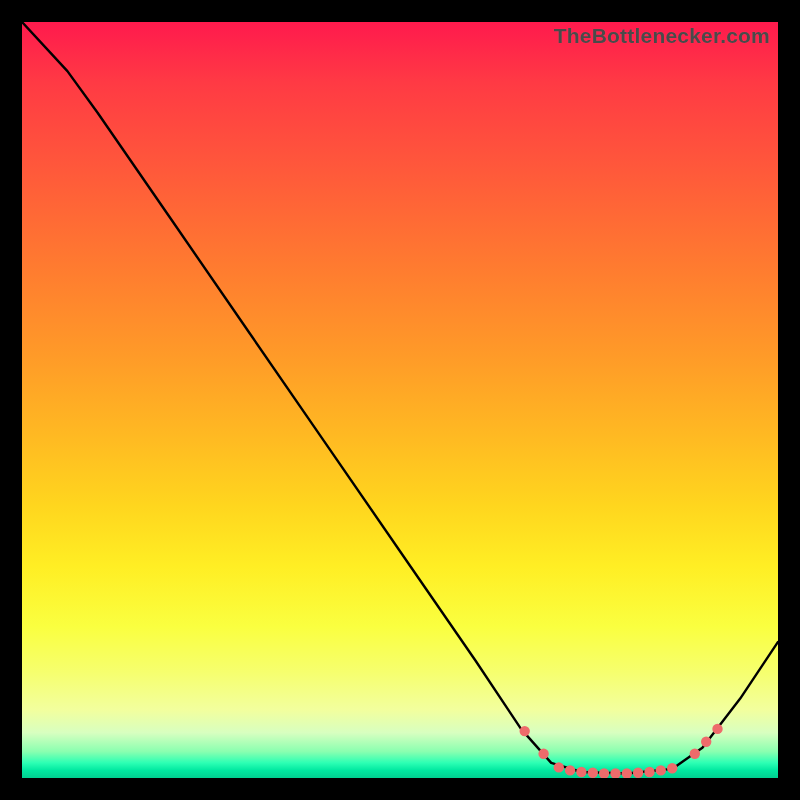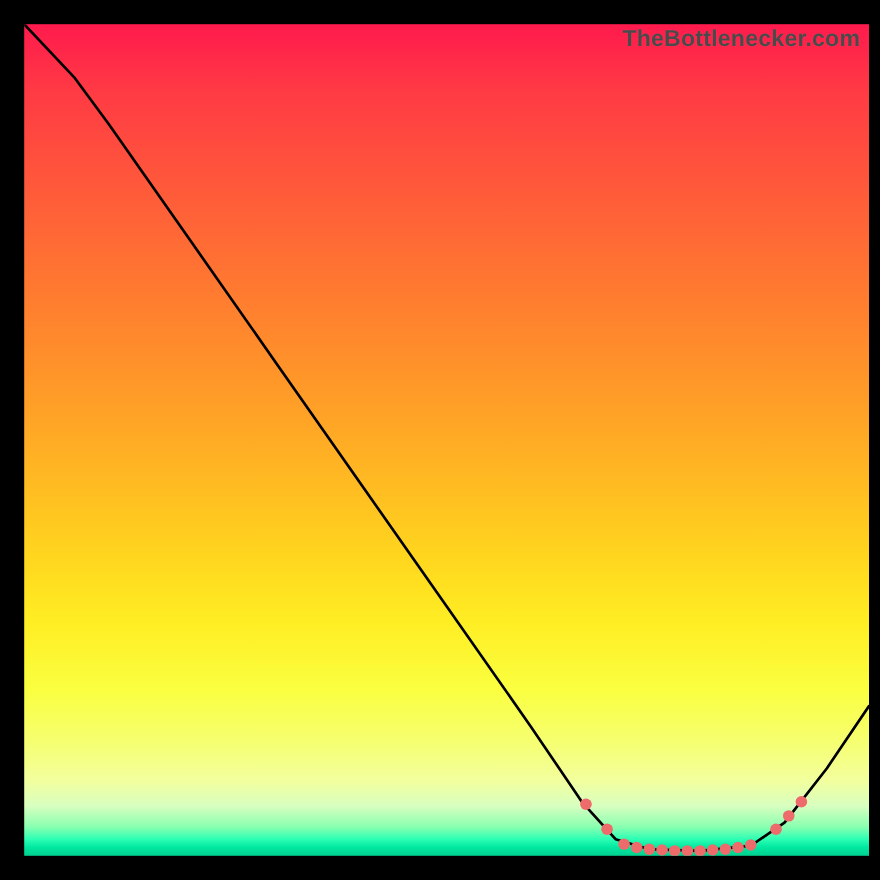--- a/index.html
+++ b/index.html
@@ -11,21 +11,20 @@
     overflow: hidden;
     font-family: Arial, Helvetica, sans-serif;
   }
   .frame {
     position: absolute;
     left: 22px;
     top: 22px;
     width: 756px;
     height: 756px;
     background: #000;
-    padding-left: 12px;
   }
   .gradient {
     position: absolute;
     left: 0;
     top: 0;
     width: 100%;
     height: 100%;
     
     background: linear-gradient(to bottom,
       #ff1a4d 0%,

